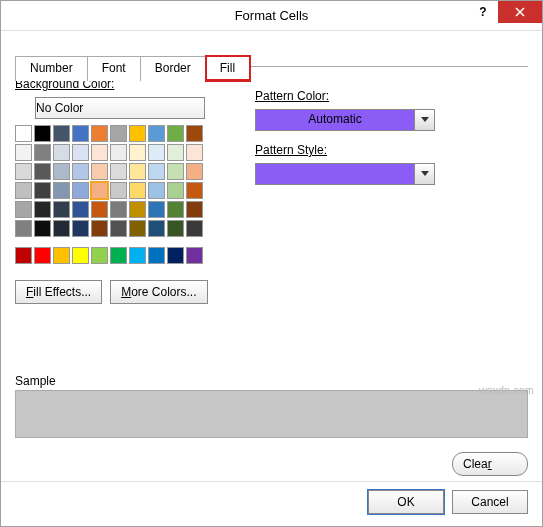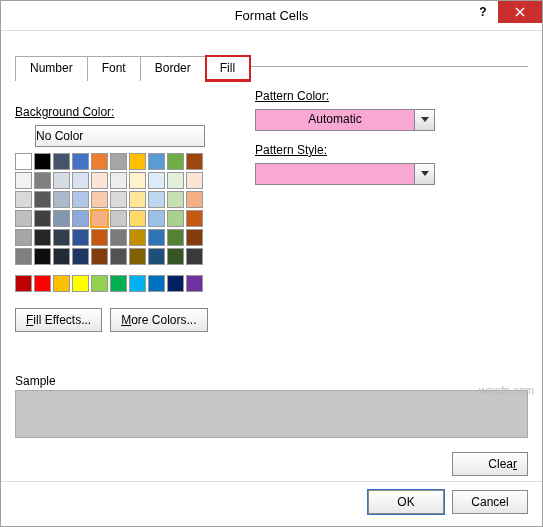--- a/index.html
+++ b/index.html
@@ -11,41 +11,41 @@
 .titlebar-help { width: 30px; height: 22px; display: flex; align-items: center; justify-content: center; font-weight: bold; cursor: pointer; }
 .titlebar-close { width: 44px; height: 22px; background: #c9302c; color: #fff; display: flex; align-items: center; justify-content: center; cursor: pointer; }
 .titlebar-close svg { width: 10px; height: 10px; }
 .content { padding: 10px 14px 0 14px; }
 .tabs { display: flex; border-bottom: 1px solid #aaa; margin-bottom: 10px; }
 .tab { padding: 4px 14px; border: 1px solid #aaa; border-bottom: none; background: #fff; margin-right: 0; cursor: pointer; position: relative; top: 15px; }
 .tab + .tab { border-left: none; }
 .tab.active { background: #fff; border-bottom: 1px solid #fff; }
 .tab.highlight { outline: 2px solid #d32020; outline-offset: -1px; border-bottom: 2px solid #d32020; }
 .body-area { display: flex; gap: 30px; }
-.left { flex: 0 0 210px; margin-top: 28px; }
+.left { flex: 0 0 210px; }
 .right { flex: 1; }
 .section-label { text-decoration: underline; margin-bottom: 6px; display: block; }
 .no-color-btn { width: 170px; margin: 0 auto 6px auto; display: block; border: 1px solid #888; background: linear-gradient(#fff,#eee); padding: 3px 0; text-align: left; cursor: pointer; }
 .swatch-grid { display: grid; grid-template-columns: repeat(10, 17px); gap: 2px; margin-bottom: 10px; }
 .swatch { width: 17px; height: 17px; border: 1px solid #999; cursor: pointer; }
 .swatch.selected { outline: 2px solid #f5a623; outline-offset: -1px; }
 .standard-row { display: grid; grid-template-columns: repeat(10, 17px); gap: 2px; margin-bottom: 16px; }
 .btn { border: 1px solid #888; background: linear-gradient(#fff,#e8e8e8); padding: 4px 10px; cursor: pointer; }
 .btn-row { display: flex; gap: 8px; }
-.combo { display: flex; width: 180px; border: 1px solid #888; height: 22px; background: #f9a8d4; cursor: pointer; }
+.combo { display: flex; width: 180px; border: 1px solid #888; height: 22px; background: #8b5cf6; cursor: pointer; }
 .combo-text { flex: 1; padding: 2px 6px; text-align: center; }
 .combo-arrow { width: 20px; border-left: 1px solid #888; background: linear-gradient(#fff,#ddd); display: flex; align-items: center; justify-content: center; }
 .combo-arrow svg { width: 8px; height: 6px; }
 .right .section-label { margin-top: 12px; }
 .right-block { margin-bottom: 12px; }
 .sample-box { position: absolute; left: 14px; right: 14px; bottom: 88px; }
 .sample-label { margin-bottom: 2px; }
 .sample-area { height: 48px; border: 1px solid #aaa; background: #c6c6c6; }
 .clear-row { position: absolute; right: 14px; bottom: 50px; }
-.clear-row .btn { width: 76px; text-align: right; }
+.clear-row .btn { width: 76px; text-align: left; border-radius: 11px; }
 .dialog-btns { position: absolute; right: 14px; bottom: 12px; display: flex; gap: 8px; }
 .dialog-btns .btn { width: 76px; }
 .dialog-btns .btn.primary { outline: 1px solid #3a76c4; }
 .hr { position: absolute; left: 0; right: 0; bottom: 44px; border-top: 1px solid #ddd; }
 .watermark { position: absolute; right: 8px; bottom: 130px; color: #bbb; font-size: 11px; }
 .underline-letter { text-decoration: underline; }
 </style>
 </head>
 <body>
 

